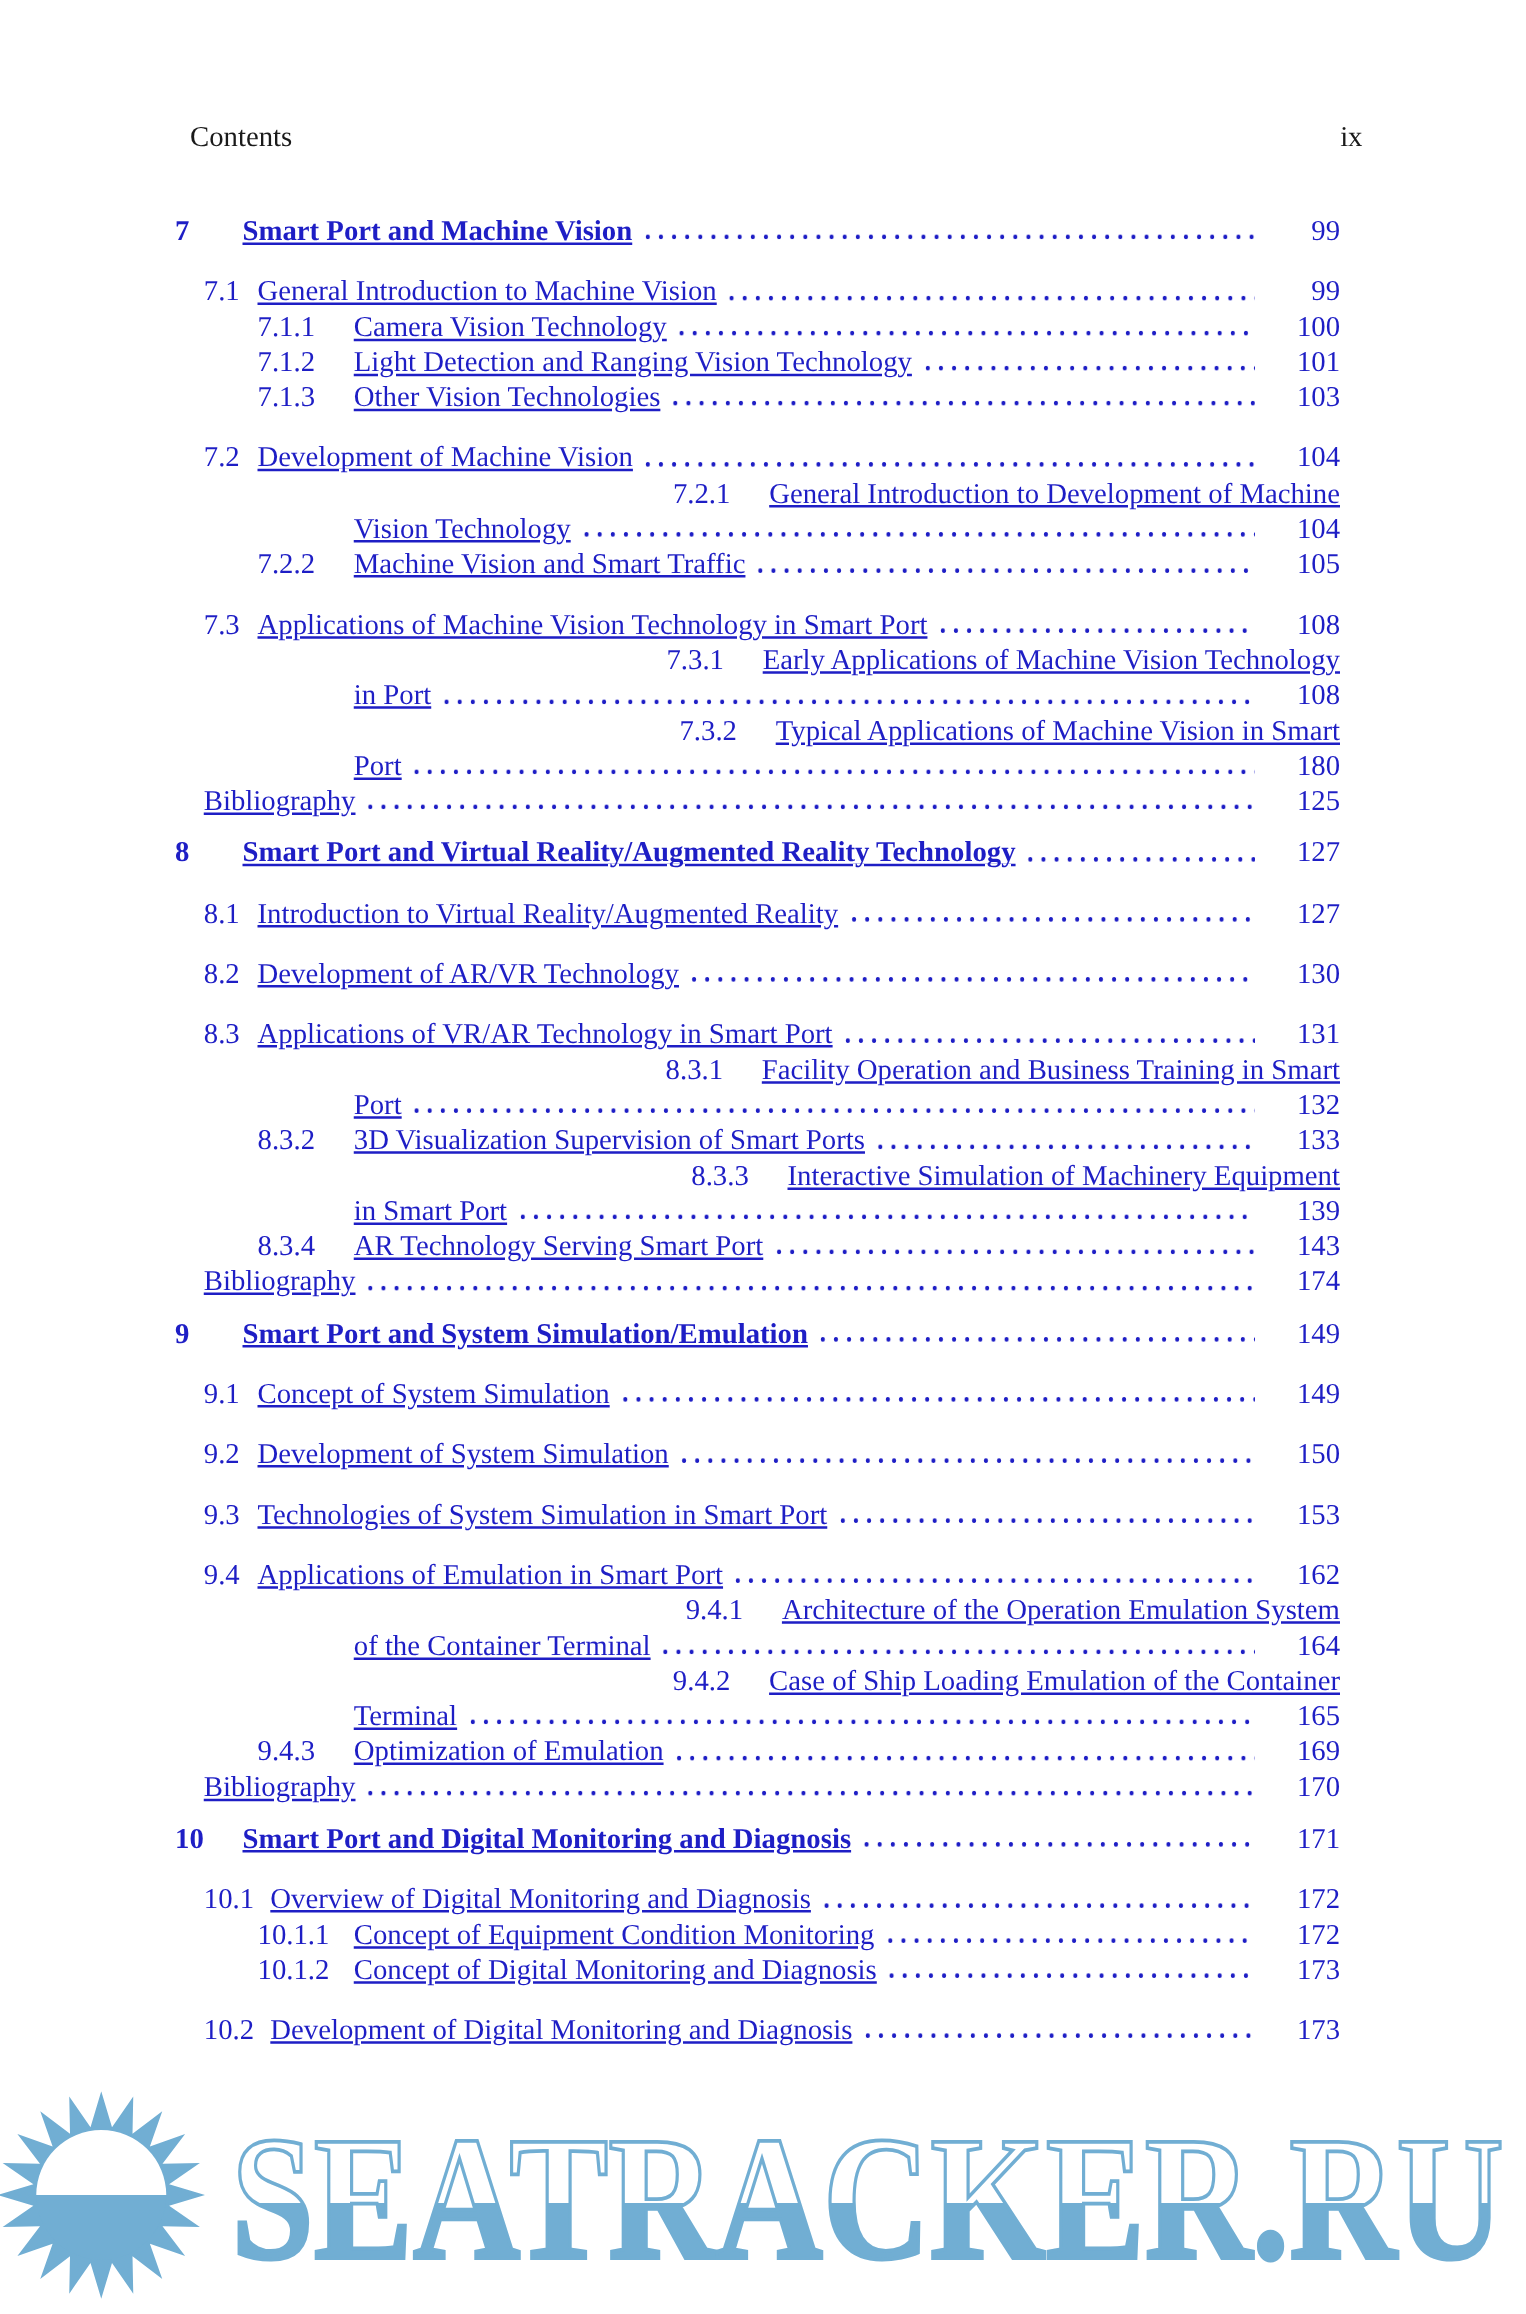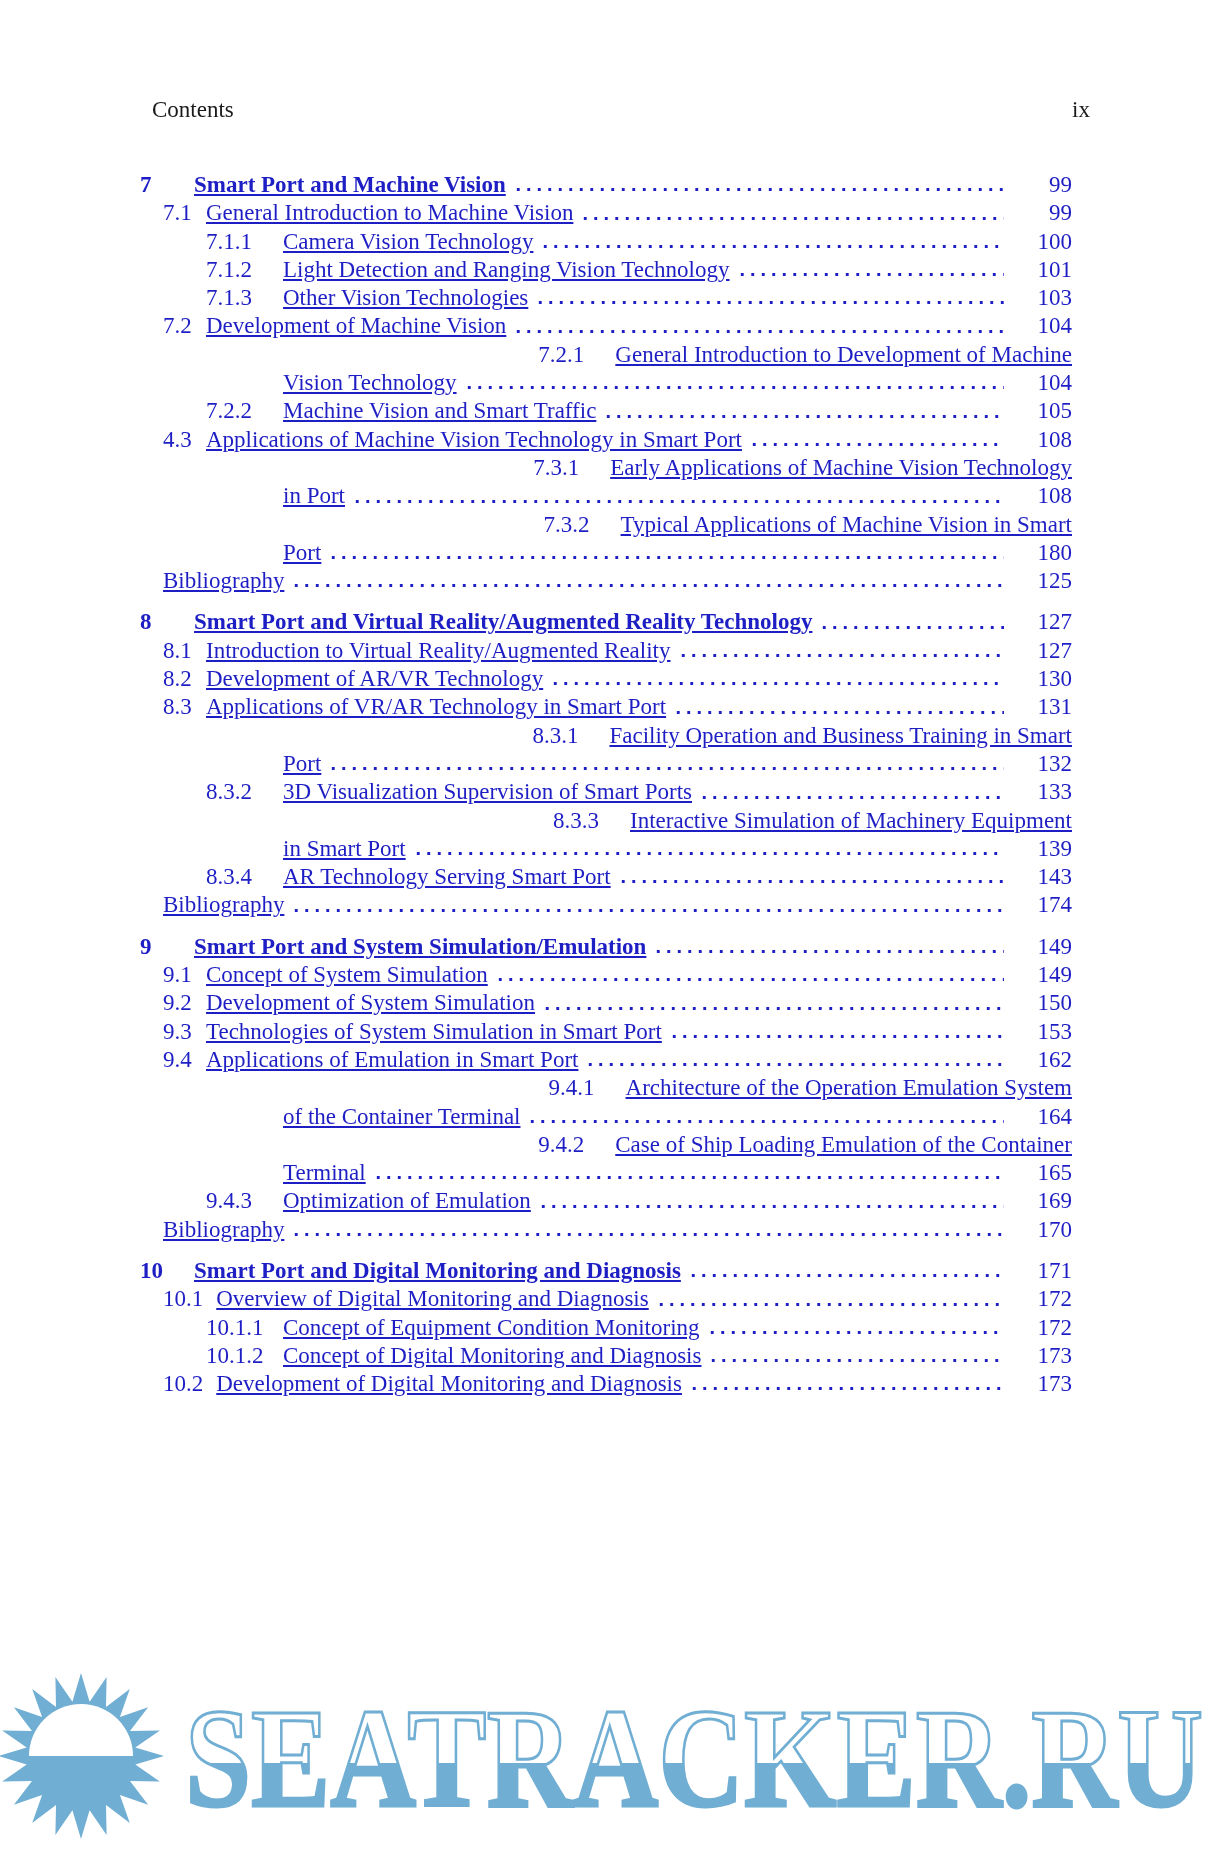--- a/index.html
+++ b/index.html
@@ -23,21 +23,21 @@
     position:absolute;top:158px;left:140px;right:149px;
     color:var(--toc-blue);font-size:23px;
   }
   .row{
     display:flex;align-items:baseline;line-height:28.3px;white-space:nowrap;
   }
   .row.chapter{font-weight:bold;margin-top:13px;}
   .row.chapter .page{font-weight:normal;}
   .num{flex:0 0 auto;}
   .chapter .num{min-width:40px;margin-right:14px;}
-  .section{padding-left:23px;}
+  .section{padding-left:23px;margin-top:20px;}
   .section .num{min-width:30px;margin-right:13px;}
   .subsection{padding-left:66px;justify-content:flex-end;}
   .subsection .num{min-width:63px;margin-right:14px;}
   .cont{padding-left:143px;}
   .bib{padding-left:23px;}
   .title{flex:0 0 auto;text-decoration:underline;}
   .leader{
     flex:1 1 auto;align-self:flex-end;height:5px;
     margin:0 8px 7px 7px;
     background-image:radial-gradient(circle,var(--toc-blue) 1.7px,rgba(0,0,0,0) 1.9px);
@@ -103,21 +103,21 @@
       <span class="leader"></span>
       <span class="page">104</span>
     </div>
     <div class="row subsection">
       <span class="num">7.2.2</span>
       <span class="title">Machine Vision and Smart Traffic</span>
       <span class="leader"></span>
       <span class="page">105</span>
     </div>
     <div class="row section">
-      <span class="num">4.3</span>
+      <span class="num">7.3</span>
       <span class="title">Applications of Machine Vision Technology in Smart Port</span>
       <span class="leader"></span>
       <span class="page">108</span>
     </div>
     <div class="row subsection">
       <span class="num">7.3.1</span>
       <span class="title">Early Applications of Machine Vision Technology</span>
     </div>
     <div class="row cont">
       <span class="title">in Port</span>

